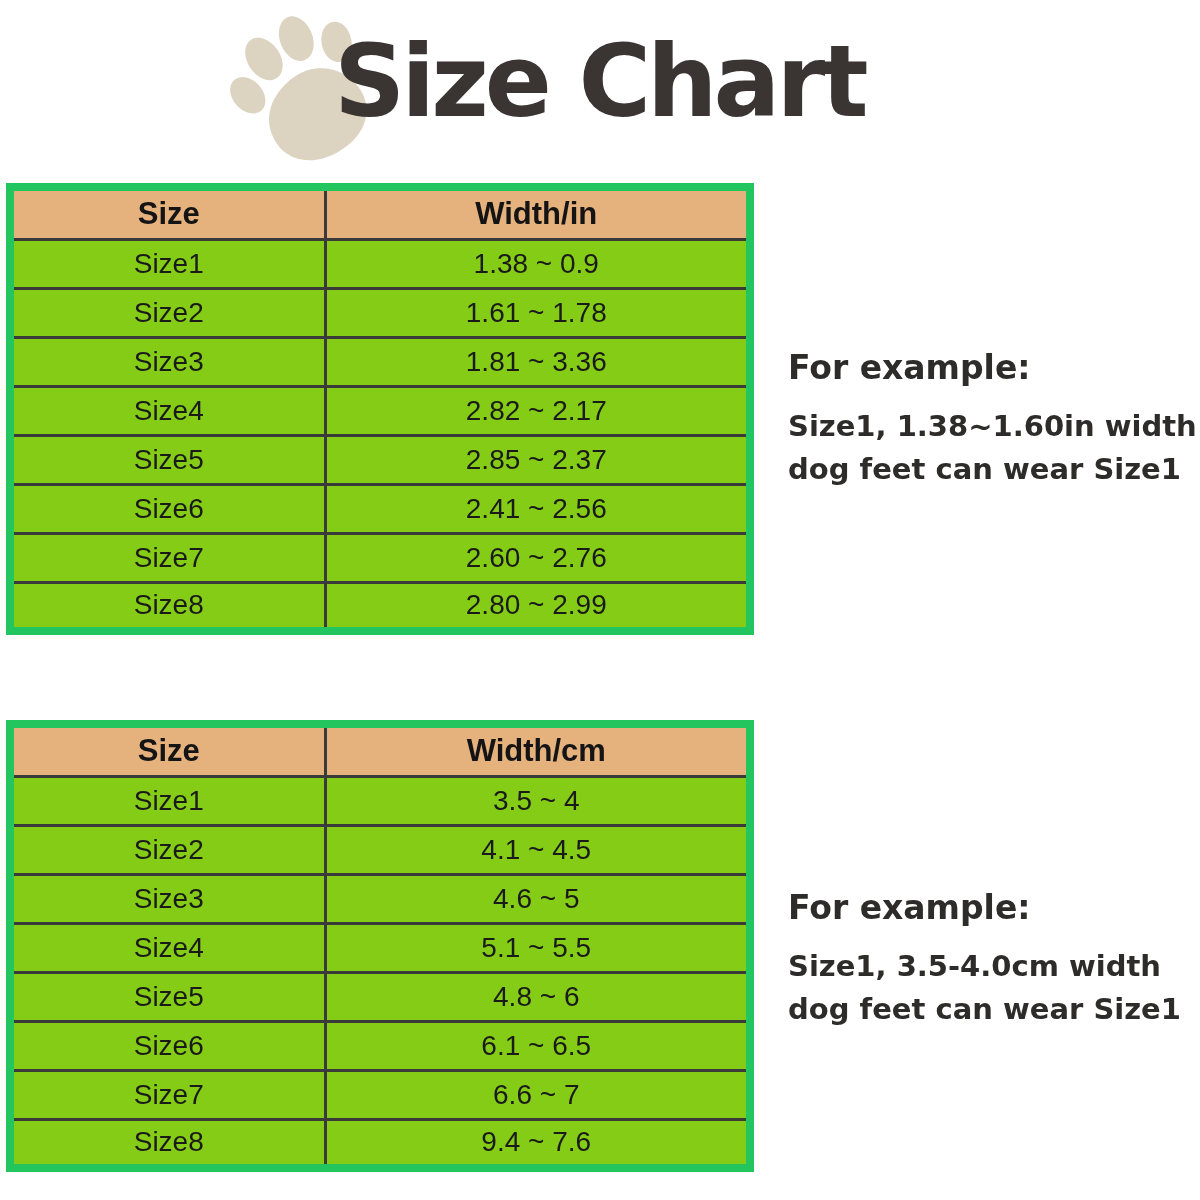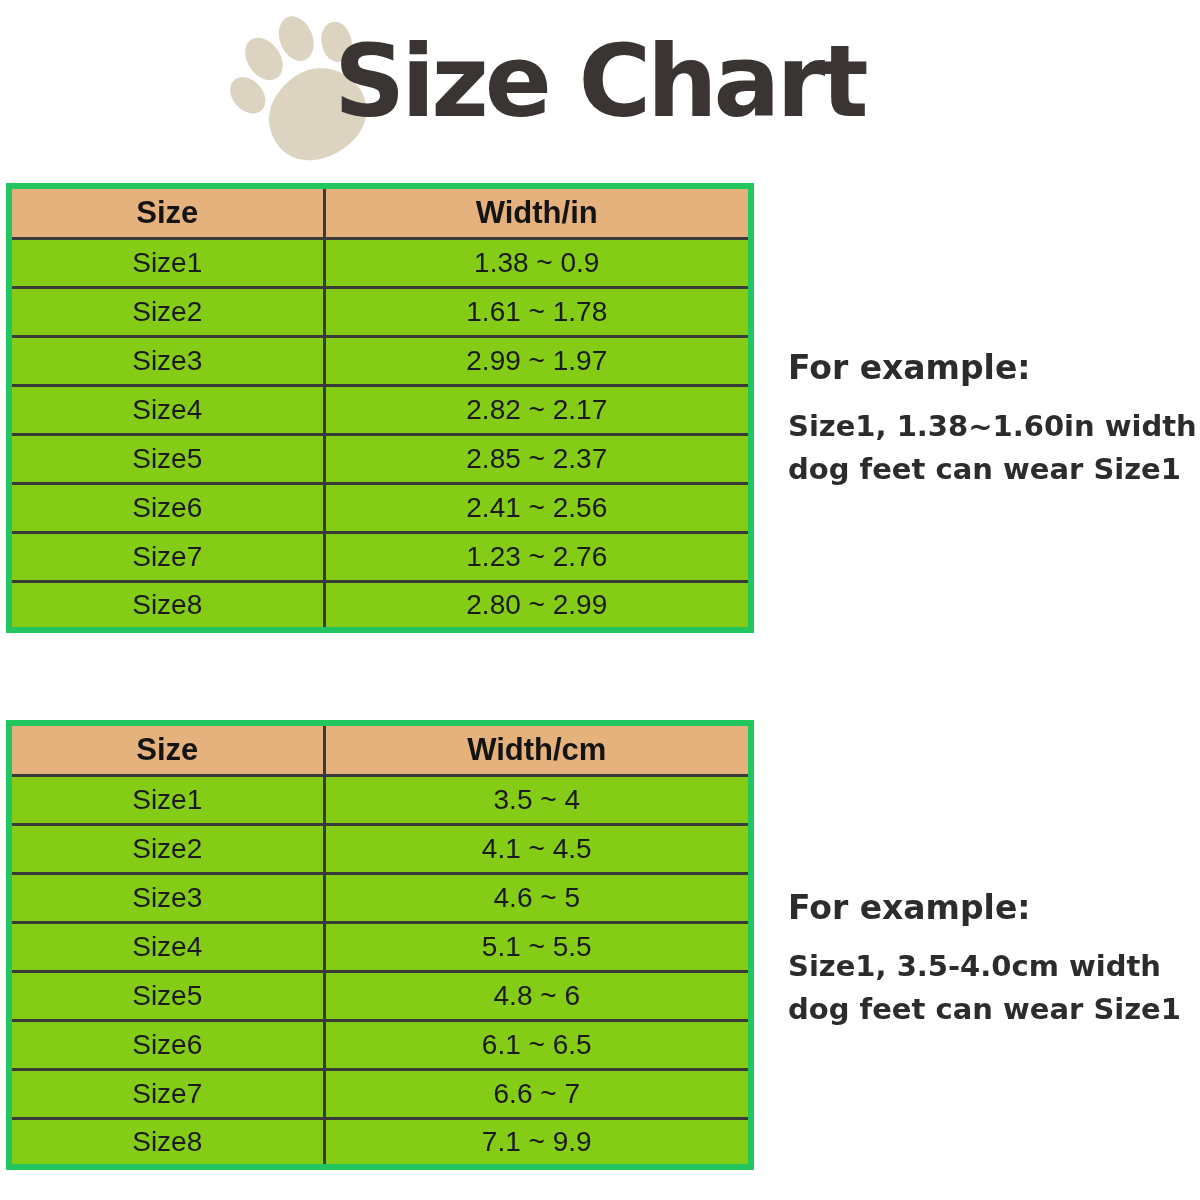--- a/index.html
+++ b/index.html
@@ -16,21 +16,21 @@
     position:absolute; left:334px; top:24px;
     font-family:"DejaVu Sans", sans-serif;
     font-size:99px; font-weight:700; letter-spacing:-4px;
     color:#3a3533; white-space:nowrap;
   }
 
   
   .size-table {
     position:absolute; left:6px; width:748px;
     border-collapse:collapse; table-layout:fixed;
-    border:6px solid #22c55e;
+    border:8px solid #22c55e;
   }
   .size-table.inches { top:183px; }
   .size-table.cm     { top:720px; }
   .size-table th {
     background:#e5b17c; border:3px solid #3a3a3a;
     font-size:31px; font-weight:700; color:#141414;
     height:52px; text-align:center;
   }
   .size-table td {
     background:#84cc16; border:3px solid #3a3a3a;
@@ -80,37 +80,37 @@
         <tr>
           <td>Size1</td>
           <td>1.38 ~ 0.9</td>
         </tr>
         <tr>
           <td>Size2</td>
           <td>1.61 ~ 1.78</td>
         </tr>
         <tr>
           <td>Size3</td>
-          <td>2.99 ~ 1.97</td>
+          <td>1.81 ~ 3.36</td>
         </tr>
         <tr>
           <td>Size4</td>
           <td>2.82 ~ 2.17</td>
         </tr>
         <tr>
           <td>Size5</td>
           <td>2.85 ~ 2.37</td>
         </tr>
         <tr>
           <td>Size6</td>
           <td>2.41 ~ 2.56</td>
         </tr>
         <tr>
           <td>Size7</td>
-          <td>1.23 ~ 2.76</td>
+          <td>2.60 ~ 2.76</td>
         </tr>
         <tr>
           <td>Size8</td>
           <td>2.80 ~ 2.99</td>
         </tr>
       </tbody>
   </table>
 
   <aside class="example in">
     <p class="example-heading">For example:</p>
@@ -155,21 +155,21 @@
         <tr>
           <td>Size6</td>
           <td>6.1 ~ 6.5</td>
         </tr>
         <tr>
           <td>Size7</td>
           <td>6.6 ~ 7</td>
         </tr>
         <tr>
           <td>Size8</td>
-          <td>7.1 ~ 9.9</td>
+          <td>9.4 ~ 7.6</td>
         </tr>
       </tbody>
   </table>
 
   <aside class="example cm">
     <p class="example-heading">For example:</p>
     <p>
       <span class="example-line">Size1, 3.5-4.0cm width</span>
       <span class="example-line">dog feet can wear Size1</span>
     </p>

